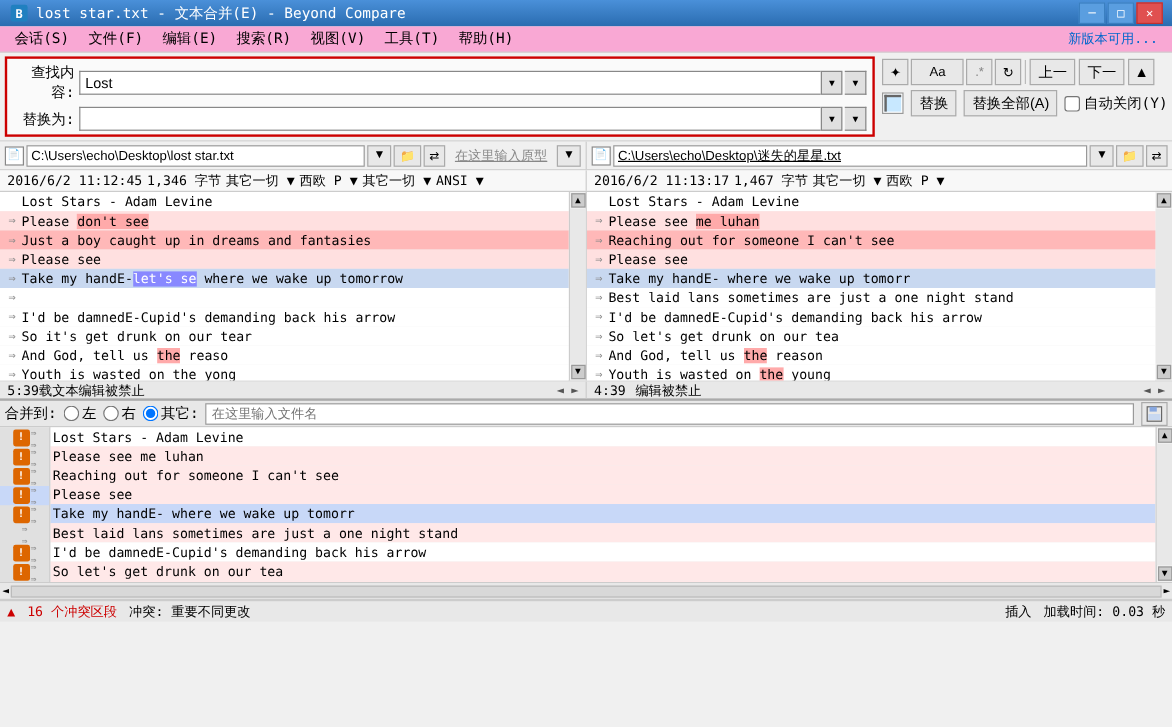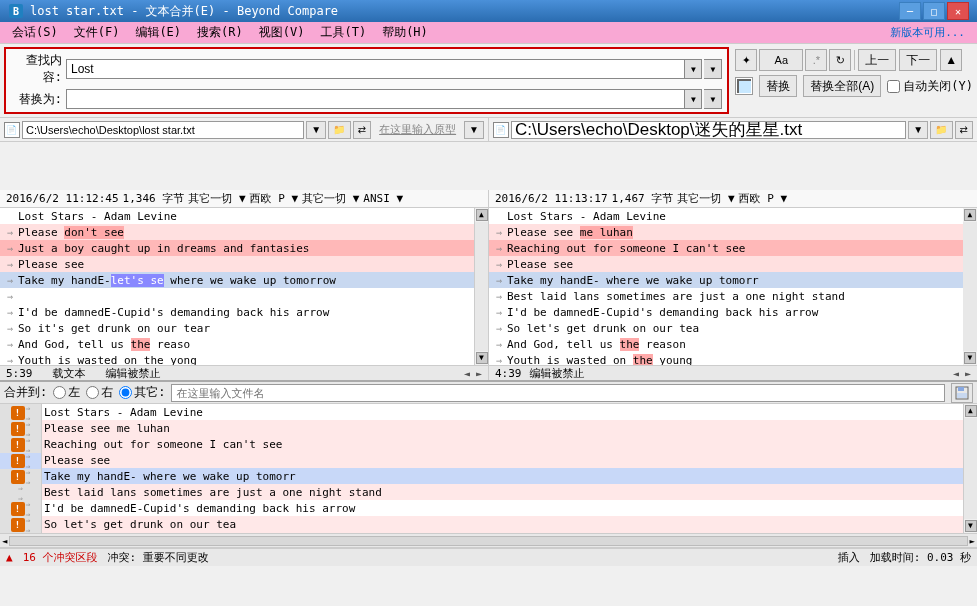--- a/index.html
+++ b/index.html
@@ -269,28 +269,28 @@
       <input type="text" style="flex: 1 1 0%; height: 18px; border: 1px solid rgb(153, 153, 153); font-size: 11px; padding: 0px 3px;" value="C:\Users\echo\Desktop\lost star.txt">
       <button class="path-btn">▼</button>
       <button class="path-btn">📁</button>
       <button class="path-btn">⇄</button>
       <span style="font-size:11px;color:#888;padding:0 6px;text-decoration:underline;">在这里输入原型</span>
       <button class="path-btn">▼</button>
     </div>
 
     <div style="flex:1; display:flex; align-items:center; gap:2px; padding:0 4px;">
       <div style="width:16px;height:16px;border:1px solid #888;background:#fff;display:flex;align-items:center;justify-content:center;font-size:9px;">📄</div>
-      <input type="text" style="flex: 1 1 0%; height: 18px; border: 1px solid rgb(153, 153, 153); font-size: 17px; padding: 0px 3px;" value="C:\Users\echo\Desktop\迷失的星星.txt">
+      <input type="text" style="flex: 1 1 0%; height: 18px; border: 1px solid rgb(153, 153, 153); font-size: 11px; padding: 0px 3px; text-decoration: underline;" value="C:\Users\echo\Desktop\迷失的星星.txt">
       <button class="path-btn">▼</button>
       <button class="path-btn">📁</button>
       <button class="path-btn">⇄</button>
     </div>
   </div>
 
-  <div style="display:flex; height:18px; border-bottom:1px solid #ccc; background:#f8f8f8;margin-top:48px;">
+  <div style="display:flex; height:18px; border-bottom:1px solid #ccc; background:#f8f8f8;">
     <div style="flex:1; display:flex; align-items:center; gap:4px; padding:0 6px; border-right:1px solid #ccc; font-size:11px;">
       <span>2016/6/2 11:12:45</span>
       <span>1,346 字节</span>
       <span style="cursor:pointer;">其它一切 ▼</span>
       <span style="cursor:pointer;">西欧 P ▼</span>
       <span style="cursor:pointer;">其它一切 ▼</span>
       <span style="cursor:pointer;">ANSI ▼</span>
     </div>
     <div style="flex:1; display:flex; align-items:center; gap:4px; padding:0 6px; font-size:11px;">
       <span>2016/6/2 11:13:17</span>
@@ -406,21 +406,21 @@
     </div>
 
     <div style="width:14px; background:#f0f0f0; display:flex; flex-direction:column;">
       <div style="width:12px;height:12px;background:#ccc;border:1px solid #999;margin:1px auto;font-size:8px;text-align:center;cursor:pointer;">▲</div>
       <div style="flex:1; background:#e8e8e8;"></div>
       <div style="width:12px;height:12px;background:#ccc;border:1px solid #999;margin:1px auto;font-size:8px;text-align:center;cursor:pointer;">▼</div>
     </div>
   </div>
 
   <div style="display:flex; height:16px; border-bottom:2px solid #aaa; background:#e8e8e8;">
-    <div style="flex:1; display:flex; align-items:center; gap:20px; padding:0 6px; font-size:11px; border-right:1px solid #ccc;">
+    <div style="flex:1; display:flex; align-items:center; gap:0; padding:0 6px; font-size:11px; border-right:1px solid #ccc;">
       <span>5:39</span>
       <span>载文本</span>
       <span>编辑被禁止</span>
       <span style="margin-left:auto; font-size:10px; color:#555;">◄ ►</span>
     </div>
     <div style="flex:1; display:flex; align-items:center; gap:8px; padding:0 6px; font-size:11px;">
       <span>4:39</span>
       <span>编辑被禁止</span>
       <span style="margin-left:auto; font-size:10px; color:#555;">◄ ►</span>
     </div>

